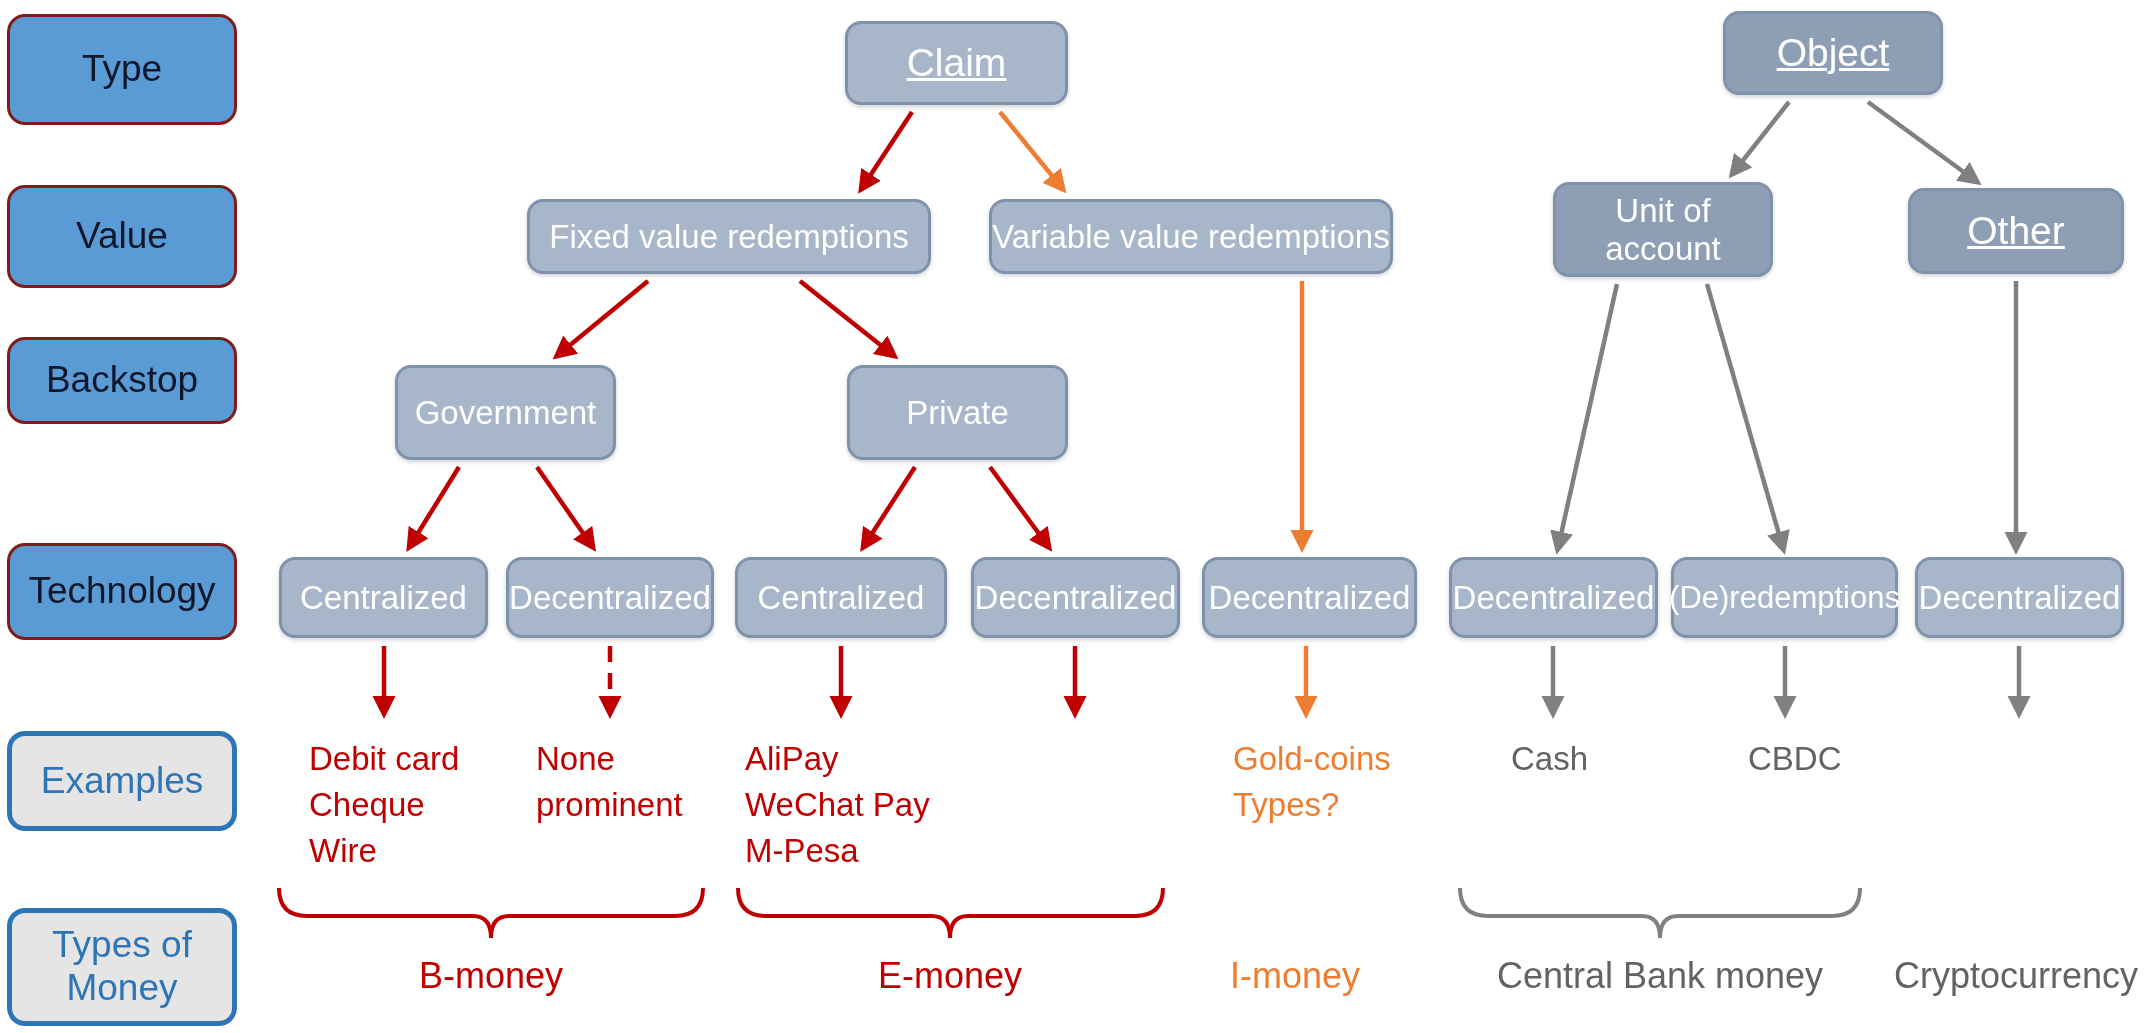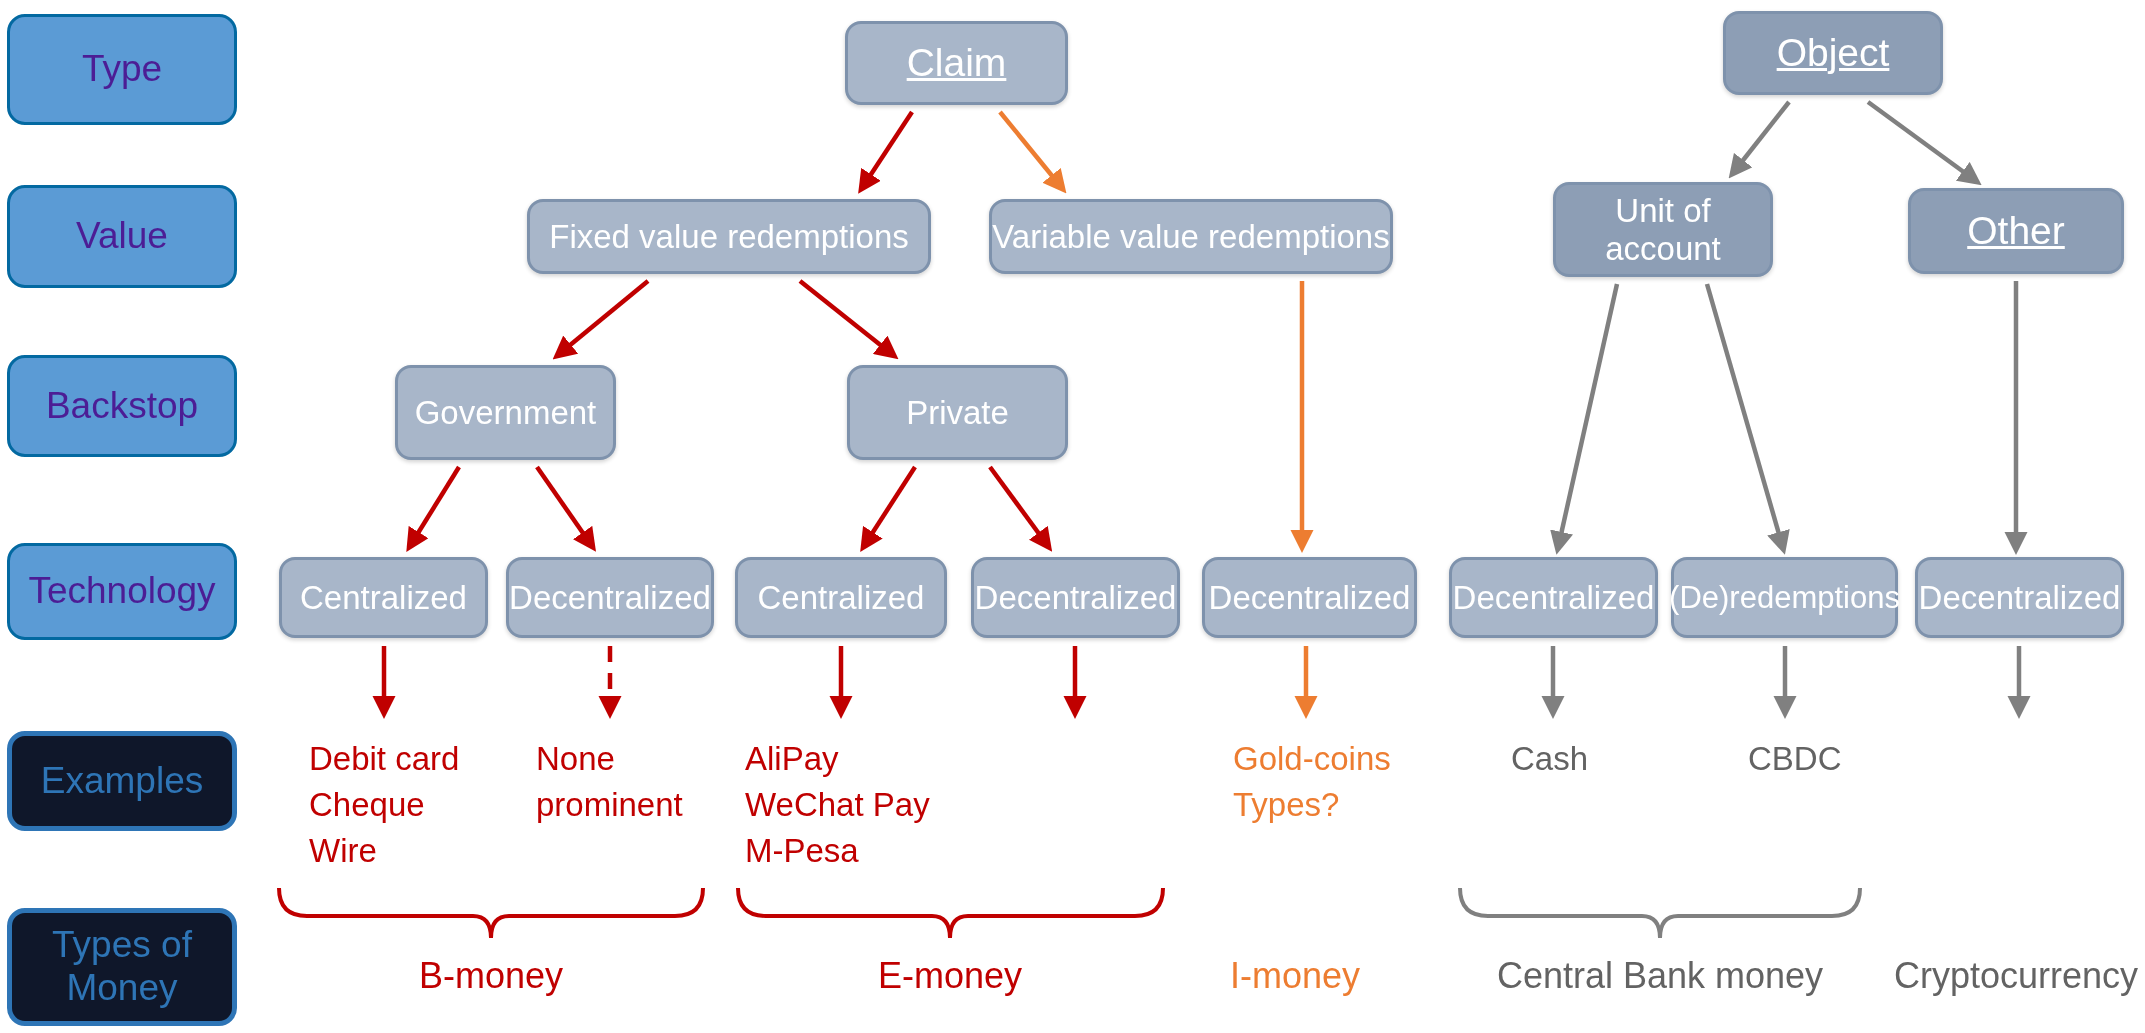--- a/index.html
+++ b/index.html
@@ -6,32 +6,32 @@
   .canvas{
     position:relative;
     width:2145px;height:1033px;
     background:#ffffff;
     font-family:"Liberation Sans", sans-serif;
     overflow:hidden;
   }
   
   .row-label{
     position:absolute;left:7px;width:230px;
-    background:#5b9bd5;border:3px solid #0369a1;border-radius:18px;
-    color:#4c1d95;font-size:37px;
+    background:#5b9bd5;border:3px solid #7f1d1d;border-radius:18px;
+    color:#0f172a;font-size:37px;
     display:flex;align-items:center;justify-content:center;
     text-align:center;white-space:pre-line;line-height:1.15;
     box-sizing:border-box;
   }
   .row-label--outline{
-    background:#0f172a;border:5px solid #2e75b6;color:#2e75b6;
+    background:#e5e5e5;border:5px solid #2e75b6;color:#2e75b6;
   }
   .rl-type{top:14px;height:111px;}
   .rl-value{top:185px;height:103px;}
-  .rl-backstop{top:355px;height:102px;}
+  .rl-backstop{top:337px;height:87px;}
   .rl-technology{top:543px;height:97px;}
   .rl-examples{top:731px;height:100px;}
   .rl-types{top:908px;height:118px;}
 
   
   .node{
     position:absolute;
     background:#a8b6c9;border:3px solid #7e92ac;border-radius:16px;
     color:#ffffff;font-size:33px;
     display:flex;align-items:center;justify-content:center;

